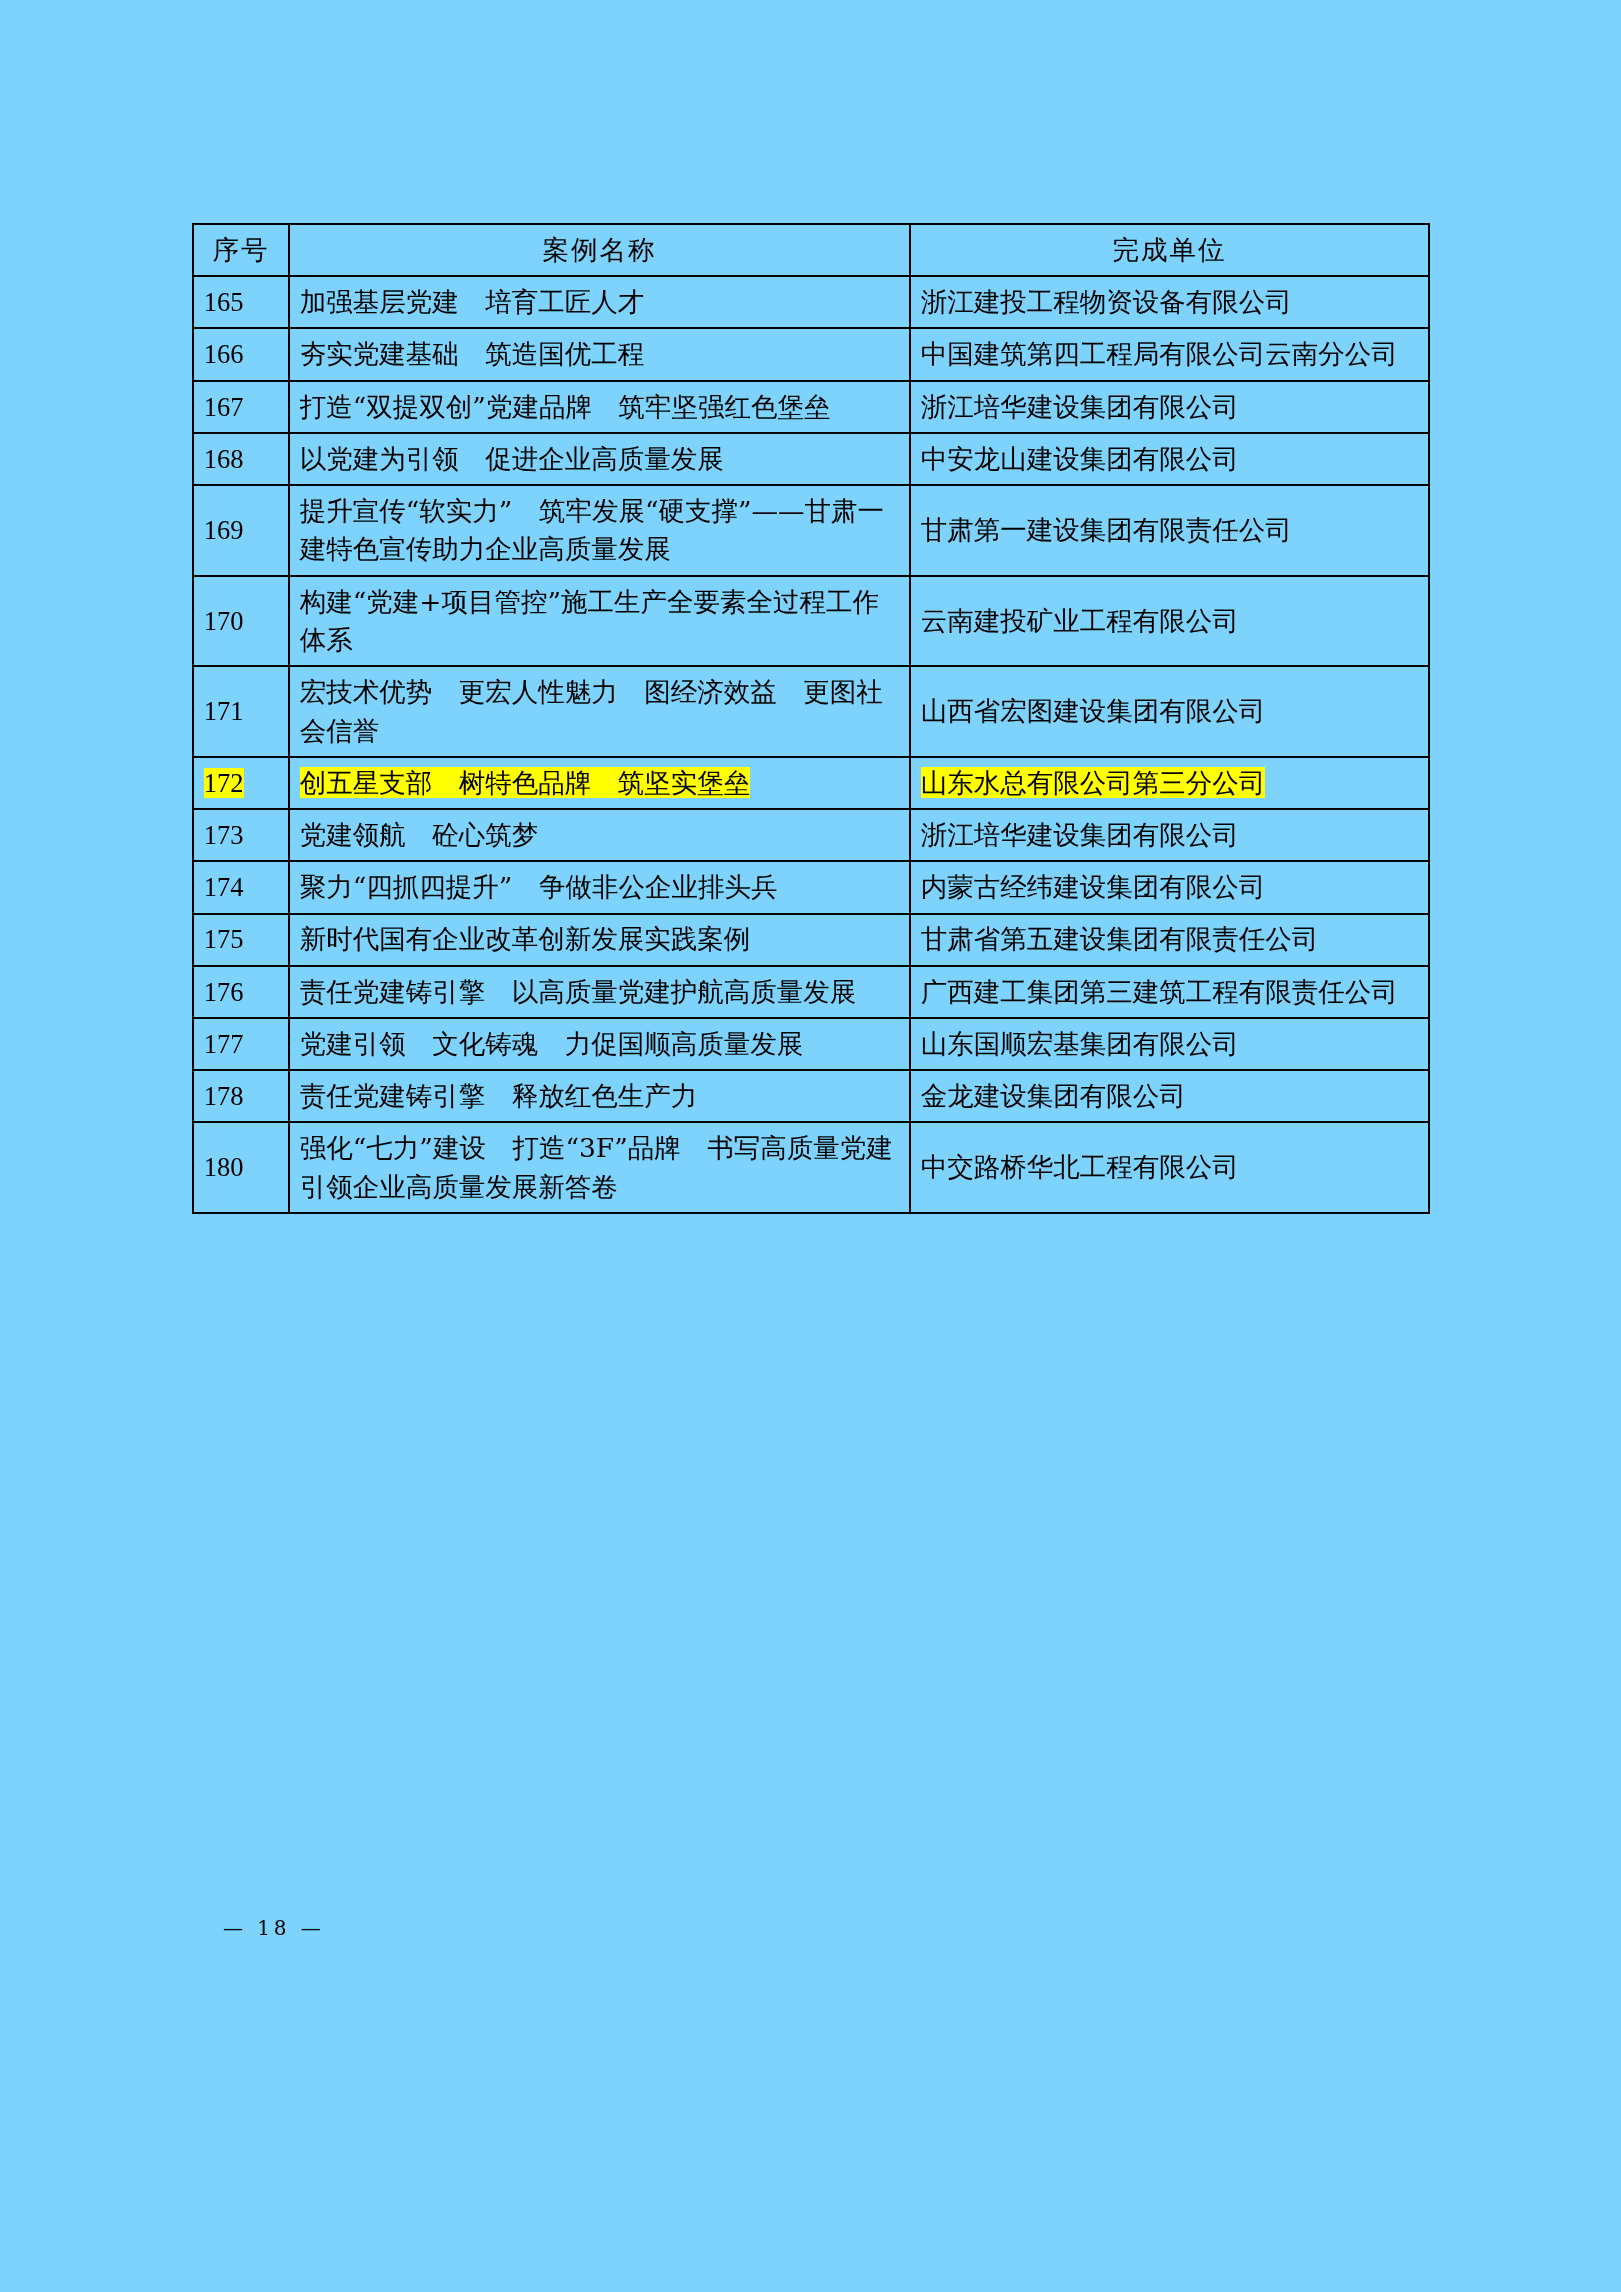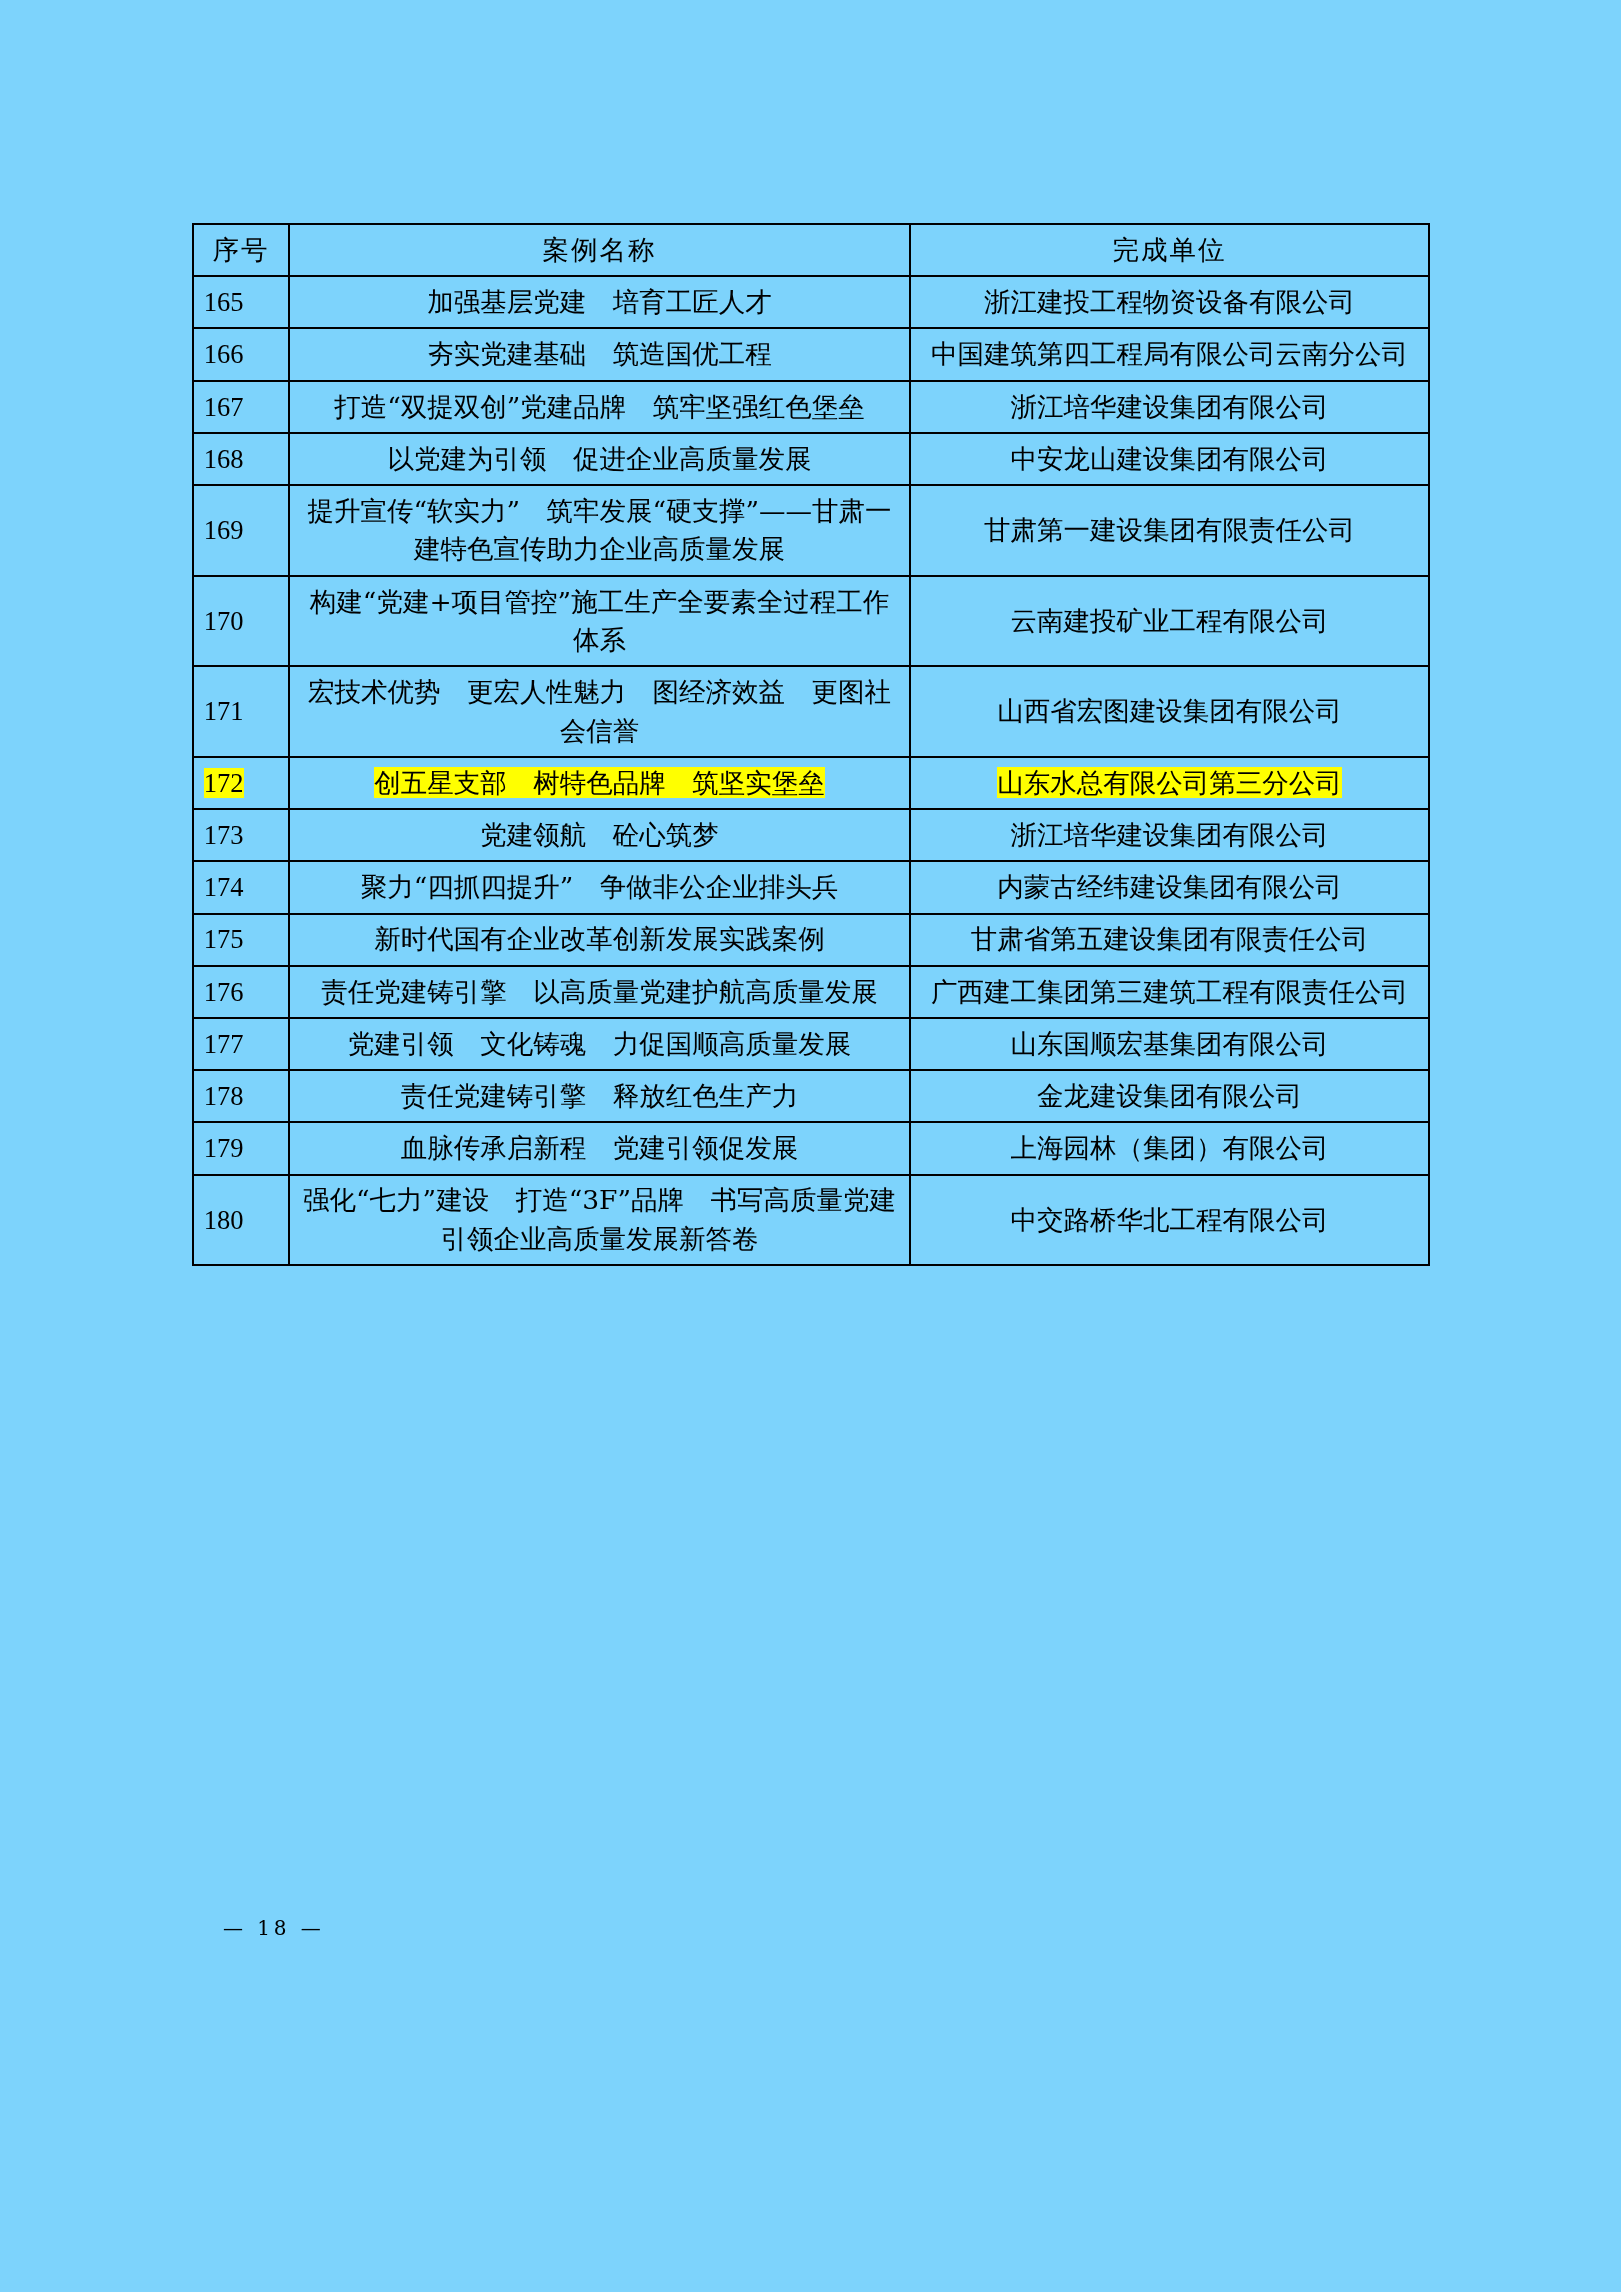--- a/index.html
+++ b/index.html
@@ -52,21 +52,21 @@
     padding-top: 11.8px;
     padding-bottom: 11.8px;
     letter-spacing: 2px;
   }
   td.num {
     text-align: left;
     font-size: 27.4px;
     font-family: Liberation Serif, serif;
   }
   td.name, td.unit {
-    text-align: center;
+    text-align: left;
   }
   .hl-inline {
     background: #ffff00;
     box-decoration-break: clone;
     -webkit-box-decoration-break: clone;
   }
   .page-number {
     position: absolute;
     left: 192px;
     top: 1916px;
@@ -162,25 +162,20 @@
             <td class="num">177</td>
             <td class="name">党建引领　文化铸魂　力促国顺高质量发展</td>
             <td class="unit">山东国顺宏基集团有限公司</td>
           </tr>
           <tr>
             <td class="num">178</td>
             <td class="name">责任党建铸引擎　释放红色生产力</td>
             <td class="unit">金龙建设集团有限公司</td>
           </tr>
           <tr>
-            <td class="num">179</td>
-            <td class="name">血脉传承启新程　党建引领促发展</td>
-            <td class="unit">上海园林（集团）有限公司</td>
-          </tr>
-          <tr>
             <td class="num">180</td>
             <td class="name">强化“七力”建设　打造“3F”品牌　书写高质量党建引领企业高质量发展新答卷</td>
             <td class="unit">中交路桥华北工程有限公司</td>
           </tr>
         </tbody>
     </table>
   </div>
 
   <div class="page-number">— 18 —</div>
 

